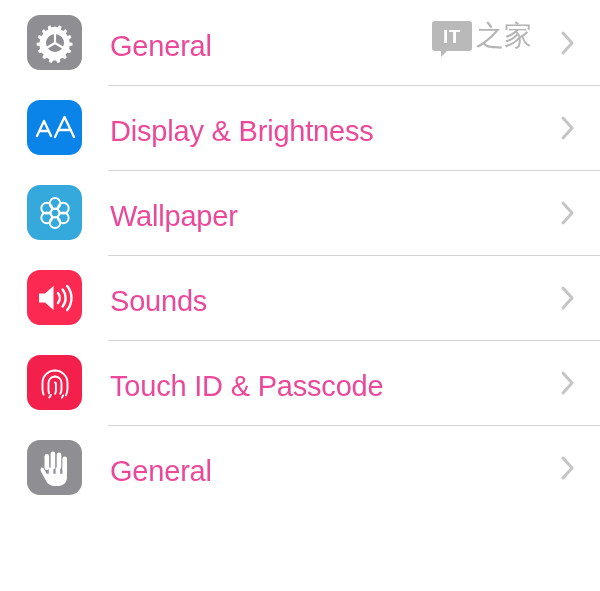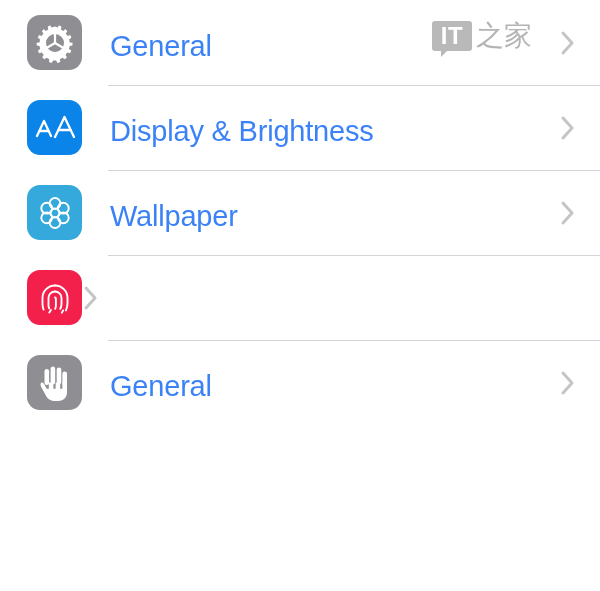--- a/index.html
+++ b/index.html
@@ -38,21 +38,21 @@
     display:flex;
     align-items:center;
     justify-content:center;
     overflow:hidden;
   }
   .icon-wrap svg { display:block; }
   .row-label {
     margin-left:28px;
     font-size:29px;
     font-weight:400;
-    color:#3b82f6;
+    color:#ec4899;
     letter-spacing:-0.2px;
     white-space:nowrap;
     flex:1 1 auto;
     margin-top:8px;
   }
   .chevron {
     flex:0 0 auto;
     margin-right:23px;
     width:18px; height:32px;
     display:flex;
@@ -86,21 +86,21 @@
   .wm-badge::after {
     content:"";
     position:absolute;
     left:9px; bottom:-6px;
     width:0; height:0;
     border-left:7px solid #b9b9b9;
     border-bottom:7px solid transparent;
   }
   .wm-badge span {
     color:#ffffff;
-    font-size:24px;
+    font-size:19px;
     font-weight:bold;
     font-family:"Liberation Sans", sans-serif;
     letter-spacing:0.5px;
     line-height:1;
   }
   .wm-cn {
     margin-left:4px;
     font-size:28px;
     color:#b4b4b4;
     font-family:"DejaVu Sans", sans-serif;
@@ -177,35 +177,54 @@
       </svg>
     </div>
     <div class="row-label">Wallpaper</div>
     <div class="chevron">
       <svg width="16" height="28" viewBox="0 0 16 28">
           <polyline points="3,4 12,14 3,24" fill="none" stroke="#c5c5c7" stroke-width="3" stroke-linecap="round" stroke-linejoin="round"></polyline>
         </svg>
     </div>
   </div>
 
+  <div class="row">
+    <div class="icon-wrap" style="background:#fc2a53">
+      <svg width="42" height="34" viewBox="0 0 42 34" aria-hidden="true">
+        <path d="M5 12.5 h6 L19.5 5 v24 L11 21.5 H5 z" fill="#ffffff"></path>
+        <g fill="none" stroke="#ffffff" stroke-width="2.4" stroke-linecap="round">
+          <path d="M24 12 a8 8 0 0 1 0 10"></path>
+          <path d="M28.6 8.5 a13.5 13.5 0 0 1 0 17"></path>
+          <path d="M33.2 5 a19 19 0 0 1 0 24"></path>
+        </g>
+      </svg>
+    </div>
+    <div class="row-label">Sounds</div>
+    <div class="chevron">
+      <svg width="16" height="28" viewBox="0 0 16 28">
+          <polyline points="3,4 12,14 3,24" fill="none" stroke="#c5c5c7" stroke-width="3" stroke-linecap="round" stroke-linejoin="round"></polyline>
+        </svg>
+    </div>
+  </div>
 
   <div class="row">
     <div class="icon-wrap" style="background:#f4204c">
       <svg width="40" height="42" viewBox="0 0 40 42" aria-hidden="true">
         <g fill="none" stroke="#ffffff" stroke-width="1.9" stroke-linecap="round">
           <path d="M20 14.5 a6.5 6.5 0 0 1 6.5 6.5 v6 a10 10 0 0 1 -1.2 4.8"></path>
           <path d="M20 14.5 a6.5 6.5 0 0 0 -6.5 6.5 v7 a8 8 0 0 0 0.7 3.4"></path>
           <path d="M20 8.5 a12.5 12.5 0 0 1 12.5 12.5 v5.5 a16 16 0 0 1 -1.6 6.8"></path>
           <path d="M20 8.5 a12.5 12.5 0 0 0 -12.5 12.5 v6 a15 15 0 0 0 1.1 5.6"></path>
           <path d="M20 20.5 a0.9 0.9 0 0 1 0.9 0.9 v7.2 a6 6 0 0 1 -0.8 3.2"></path>
           <path d="M14.3 35.5 a14 14 0 0 0 1.6 -2.6"></path>
           <path d="M26.8 35.8 a15 15 0 0 0 1.3 -2.4"></path>
         </g>
       </svg>
     </div>
+    <div class="row-label">Touch ID &amp; Passcode</div>
     <div class="chevron">
       <svg width="16" height="28" viewBox="0 0 16 28">
           <polyline points="3,4 12,14 3,24" fill="none" stroke="#c5c5c7" stroke-width="3" stroke-linecap="round" stroke-linejoin="round"></polyline>
         </svg>
     </div>
   </div>
 
 
   <div class="row">
     <div class="icon-wrap" style="background:#8e8e93">

